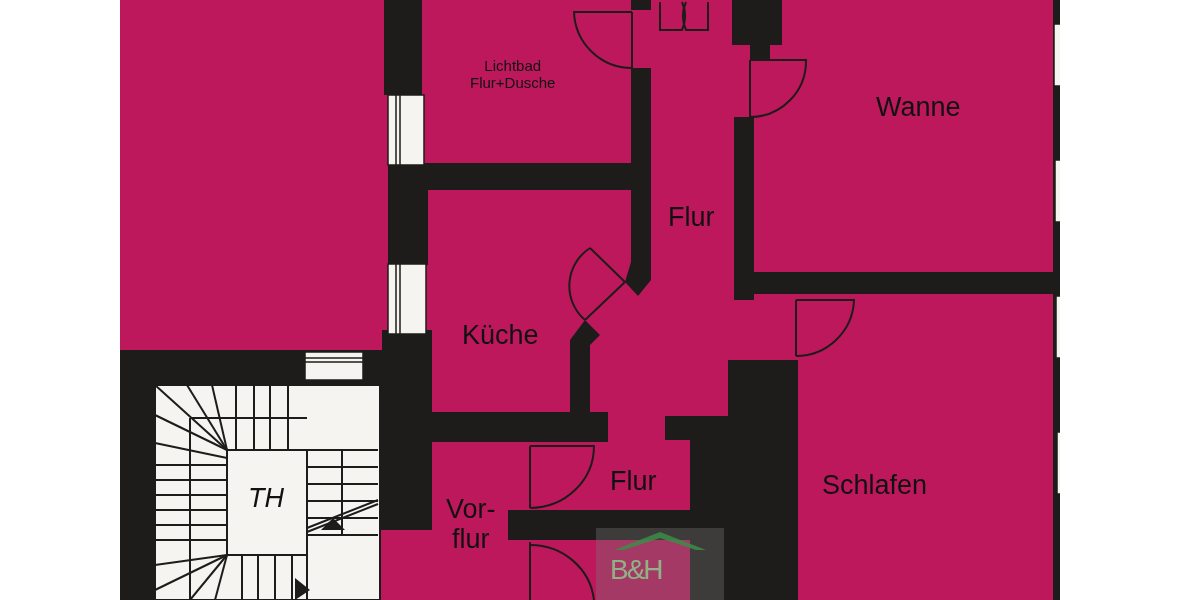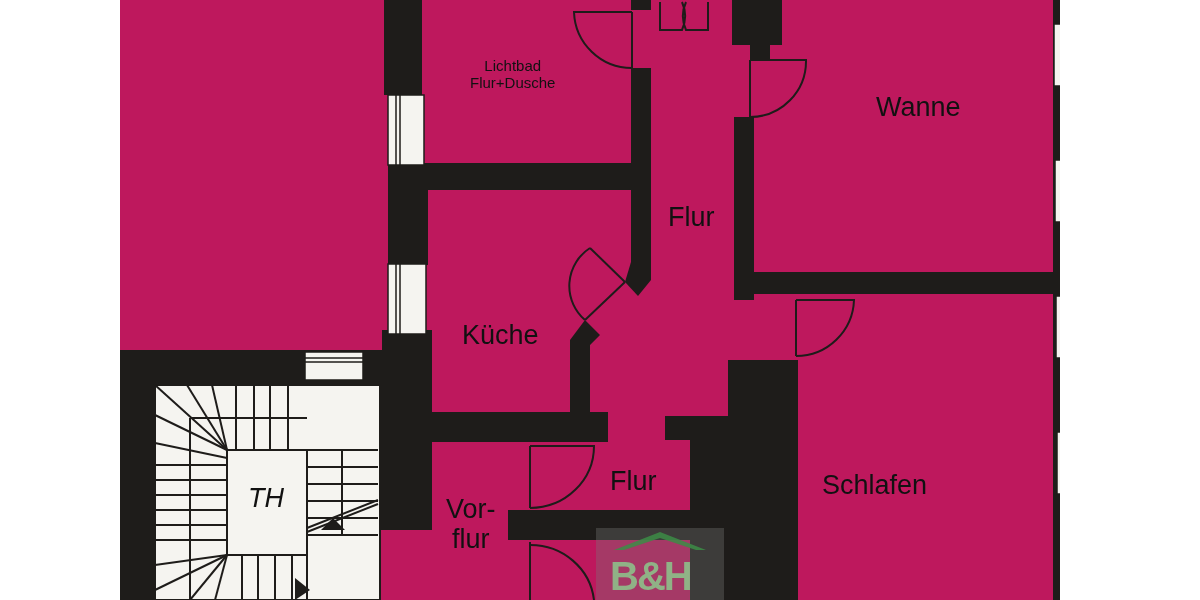--- a/index.html
+++ b/index.html
@@ -3,21 +3,21 @@
 <meta charset="utf-8">
 <style>
   html, body { margin: 0; padding: 0; background: #ffffff; }
   body { width: 1200px; height: 600px; overflow: hidden; position: relative; font-family: "Liberation Sans", sans-serif; }
   .plan { position: absolute; left: 120px; top: 0; width: 940px; height: 600px; background: #be185d; overflow: hidden; }
   .plan svg { position: absolute; left: 0; top: 0; }
   .label { position: absolute; color: #111; font-family: "Liberation Sans", sans-serif; white-space: nowrap; line-height: 1.12; text-align: center; }
   .lbl-big { font-size: 27px; }
   .lbl-small { font-size: 15px; }
   .watermark { position: absolute; left: 476px; top: 528px; width: 128px; height: 72px; background: rgba(120,120,120,0.35); }
-  .wm-text { position: absolute; left: 14px; top: 26px; font-size: 40px; font-weight: bold; color: rgba(140,200,140,0.85); letter-spacing: -2px; font-family: "Liberation Sans", sans-serif; }
+  .wm-text { position: absolute; left: 14px; top: 26px; font-size: 28px; font-weight: normal; color: rgba(140,200,140,0.85); letter-spacing: -2px; font-family: "Liberation Sans", sans-serif; }
 </style>
 </head>
 <body>
 
 <div class="plan">
   <svg width="960" height="600" viewBox="0 0 960 600">
     <g fill="#1e1c1a">
 
       <rect x="264" y="0" width="38" height="95"></rect>
       <rect x="268" y="165" width="40" height="100"></rect>

